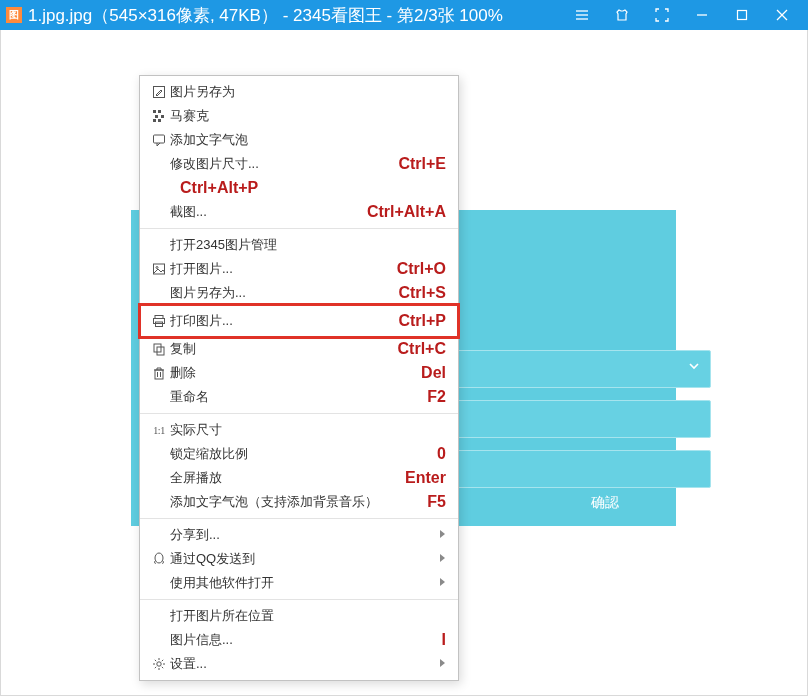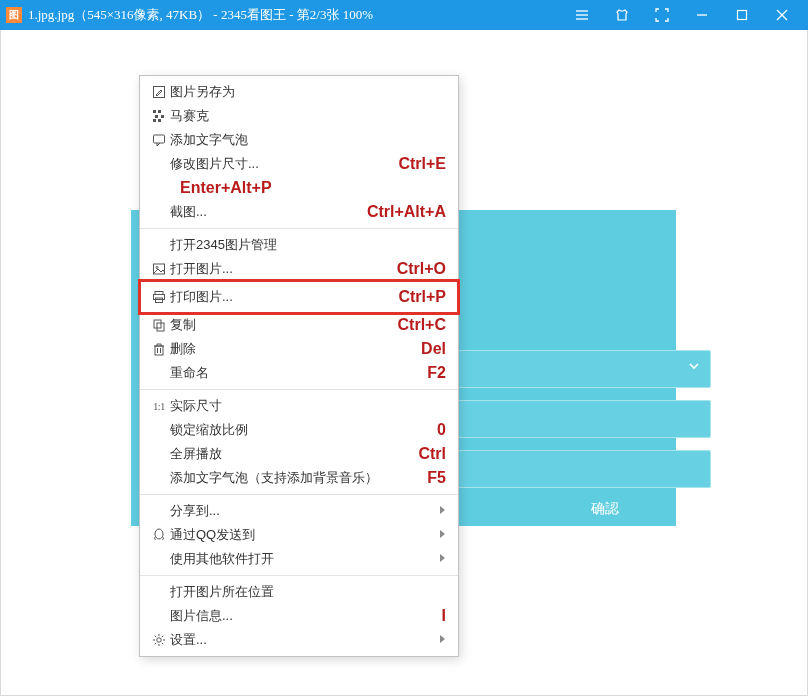--- a/index.html
+++ b/index.html
@@ -22,21 +22,21 @@
   }
   .titlebar .app-icon {
     width: 16px; height: 16px;
     background: #ff8a3c;
     margin-right: 6px;
     display: inline-flex;
     align-items: center; justify-content: center;
     font-size: 10px; font-weight: bold;
     color: #fff;
   }
-  .titlebar .title { font-size: 13px; white-space: nowrap; font-family: Liberation Serif, serif; }
+  .titlebar .title { font-size: 17px; white-space: nowrap; }
   .titlebar .spacer { flex: 1; }
   .titlebar .win-btn {
     width: 40px; height: 30px;
     display: inline-flex; align-items: center; justify-content: center;
     color: #fff;
   }
   .titlebar .win-btn svg { display: block; }
 
   .content {
     position: relative;
@@ -57,21 +57,21 @@
   }
   .image .field {
     position: absolute;
     border: 1px solid #a6e4ee;
     background: #67d1e3;
     border-radius: 2px;
     height: 38px;
   }
   .image .confirm {
     position: absolute;
-    left: 460px; top: 290px;
+    left: 460px; top: 284px;
     color: #fff;
     font-size: 14px;
   }
   .image .chev {
     position: absolute;
     color: #fff;
   }
 
   .menu {
     position: absolute;
@@ -210,21 +210,21 @@
         </span>
         <span class="label">添加文字气泡</span>
       </div>
       <div class="item">
         <span class="icon"></span>
         <span class="label">修改图片尺寸...</span>
         <span class="accel">Ctrl+E</span>
       </div>
       <div class="item">
         <span class="icon"></span>
-        <span class="accel">Enter+Alt+P</span>
+        <span class="accel">Ctrl+Alt+P</span>
       </div>
       <div class="item">
         <span class="icon"></span>
         <span class="label">截图...</span>
         <span class="accel">Ctrl+Alt+A</span>
       </div>
       <div class="sep"></div>
       <div class="item">
         <span class="icon"></span>
         <span class="label">打开2345图片管理</span>
@@ -232,20 +232,25 @@
       <div class="item">
         <span class="icon">
           <svg width="14" height="14" viewBox="0 0 14 14" stroke="#555" stroke-width="1" fill="none">
             <rect x="1.5" y="2" width="11" height="10"></rect>
             <circle cx="5" cy="5.5" r="1"></circle>
             <path d="M2 11 L6 7 L9 10 L11 8 L12.5 10"></path>
           </svg>
         </span>
         <span class="label">打开图片...</span>
         <span class="accel">Ctrl+O</span>
+      </div>
+      <div class="item">
+        <span class="icon"></span>
+        <span class="label">图片另存为...</span>
+        <span class="accel">Ctrl+S</span>
       </div>
       <div class="item highlight">
         <span class="icon">
           <svg width="14" height="14" viewBox="0 0 14 14" stroke="#555" stroke-width="1" fill="none">
             <rect x="3" y="1.5" width="8" height="3"></rect>
             <rect x="1.5" y="4.5" width="11" height="5"></rect>
             <rect x="3.5" y="8" width="7" height="4.5"></rect>
           </svg>
         </span>
         <span class="label">打印图片...</span>
@@ -287,21 +292,21 @@
         <span class="label">实际尺寸</span>
       </div>
       <div class="item">
         <span class="icon"></span>
         <span class="label">锁定缩放比例</span>
         <span class="accel">0</span>
       </div>
       <div class="item">
         <span class="icon"></span>
         <span class="label">全屏播放</span>
-        <span class="accel">Ctrl</span>
+        <span class="accel">Enter</span>
       </div>
       <div class="item">
         <span class="icon"></span>
         <span class="label">添加文字气泡（支持添加背景音乐）</span>
         <span class="accel">F5</span>
       </div>
       <div class="sep"></div>
       <div class="item">
         <span class="icon"></span>
         <span class="label">分享到...</span>

